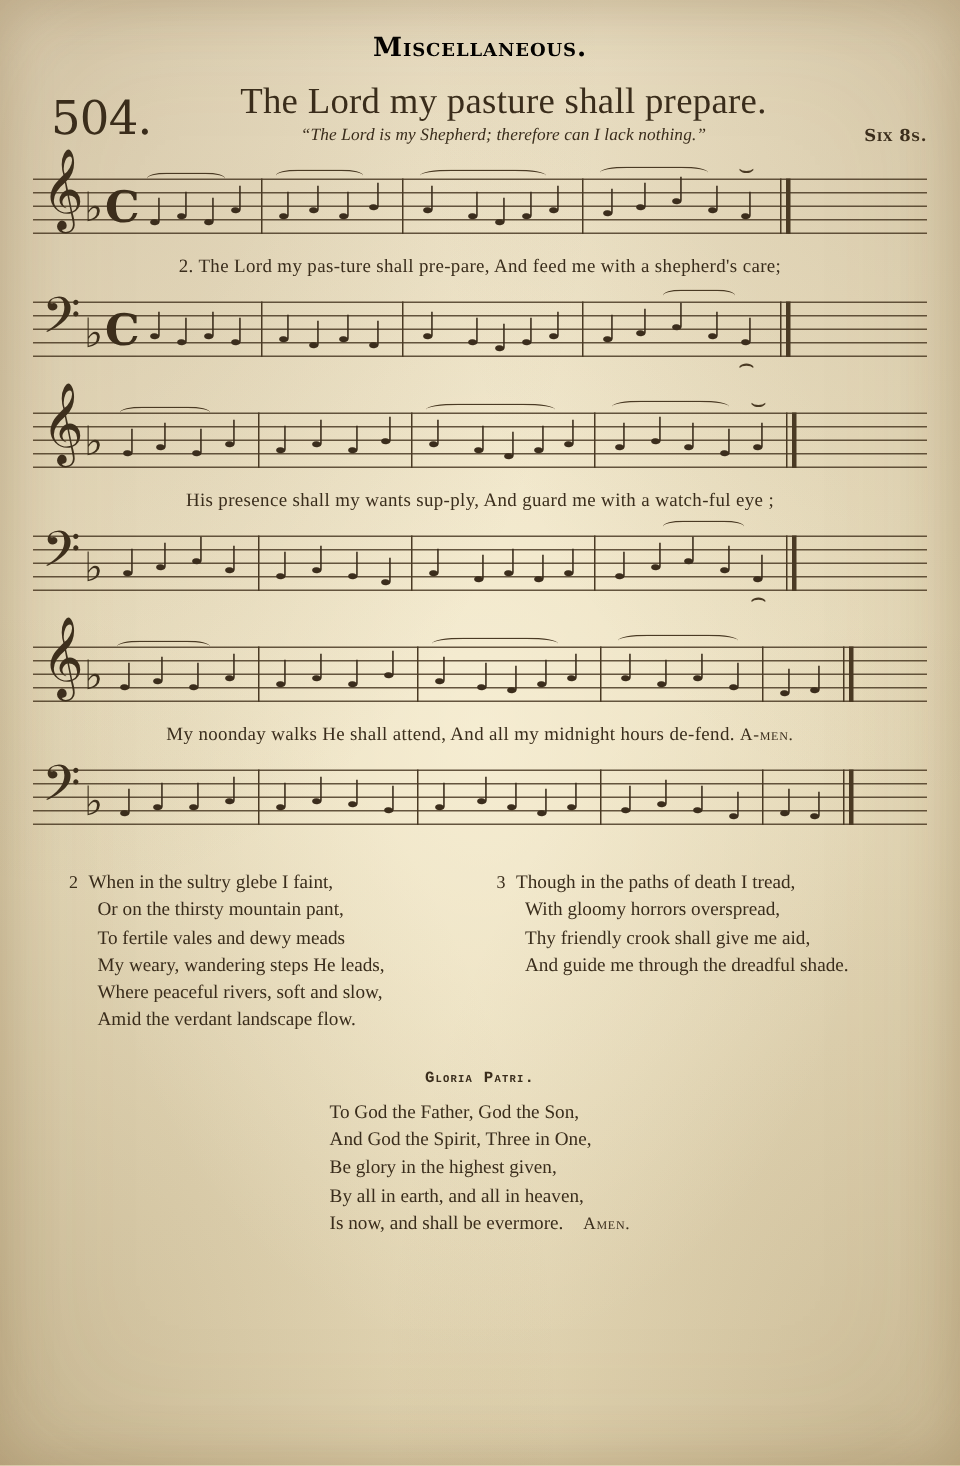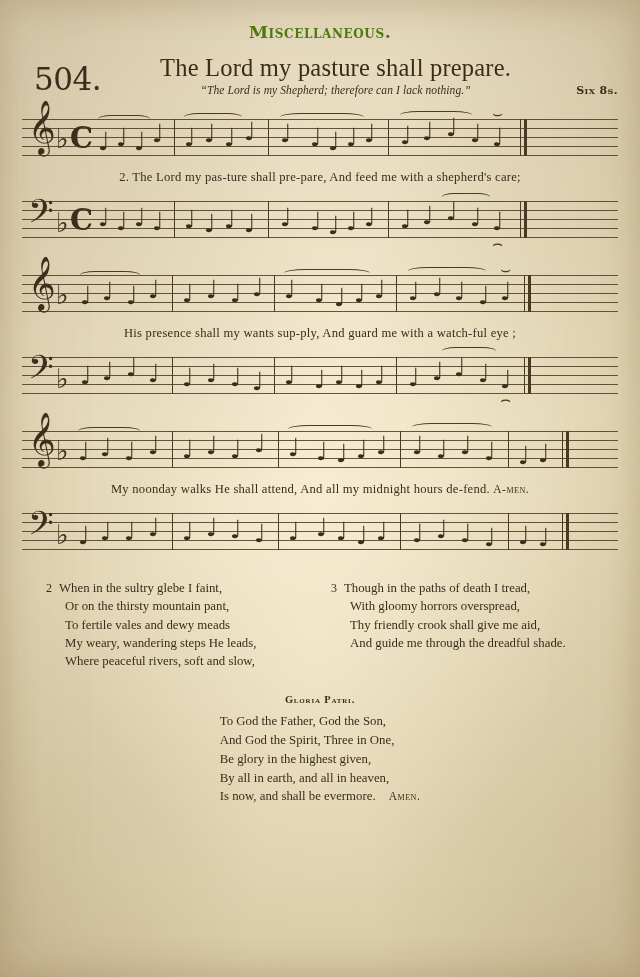--- a/index.html
+++ b/index.html
@@ -40,21 +40,21 @@
   }
 
   
   .section-head {
     text-align: center;
     font-family: "DejaVu Serif", serif;
     font-weight: bold;
     font-size: 17.5px;
     letter-spacing: 0.6px;
     margin: 22px 0 4px;
-    color: #4d7c0f;
+    color: #000000;
     font-variant: small-caps;
   }
   .title-row {
     display: flex;
     align-items: center;
     justify-content: flex-start;
     margin-top: 8px;
   }
   .hymn-number {
     font-family: "DejaVu Serif", serif;
@@ -213,21 +213,21 @@
   .verse-lines div { white-space: nowrap; }
   .verse-lines div + div { text-indent: 6px; }
   .verse-col.second { padding-left: 14px; }
 
   
   .gloria {
     margin-top: 24px;
     text-align: center;
   }
   .gloria-head {
-    font-family: Liberation Serif, serif;
+    font-family: Liberation Mono, monospace;
     font-size: 10.5px;
     font-variant: small-caps;
     font-weight: bold;
     letter-spacing: 0.8px;
     margin-bottom: 7px;
   }
   .gloria-lines {
     font-size: 12.8px;
     line-height: 1.46;
     display: inline-block;
@@ -534,20 +534,21 @@
 
   <div class="verses">
     <div class="verse-col">
       <div class="verse-num">2</div>
       <div class="verse-lines">
         <div>When in the sultry glebe I faint,</div>
         <div>Or on the thirsty mountain pant,</div>
         <div>To fertile vales and dewy meads</div>
         <div>My weary, wandering steps He leads,</div>
         <div>Where peaceful rivers, soft and slow,</div>
+        <div>Amid the verdant landscape flow.</div>
       </div>
     </div>
     <div class="verse-col second">
       <div class="verse-num">3</div>
       <div class="verse-lines">
         <div>Though in the paths of death I tread,</div>
         <div>With gloomy horrors overspread,</div>
         <div>Thy friendly crook shall give me aid,</div>
         <div>And guide me through the dreadful shade.</div>
       </div>

